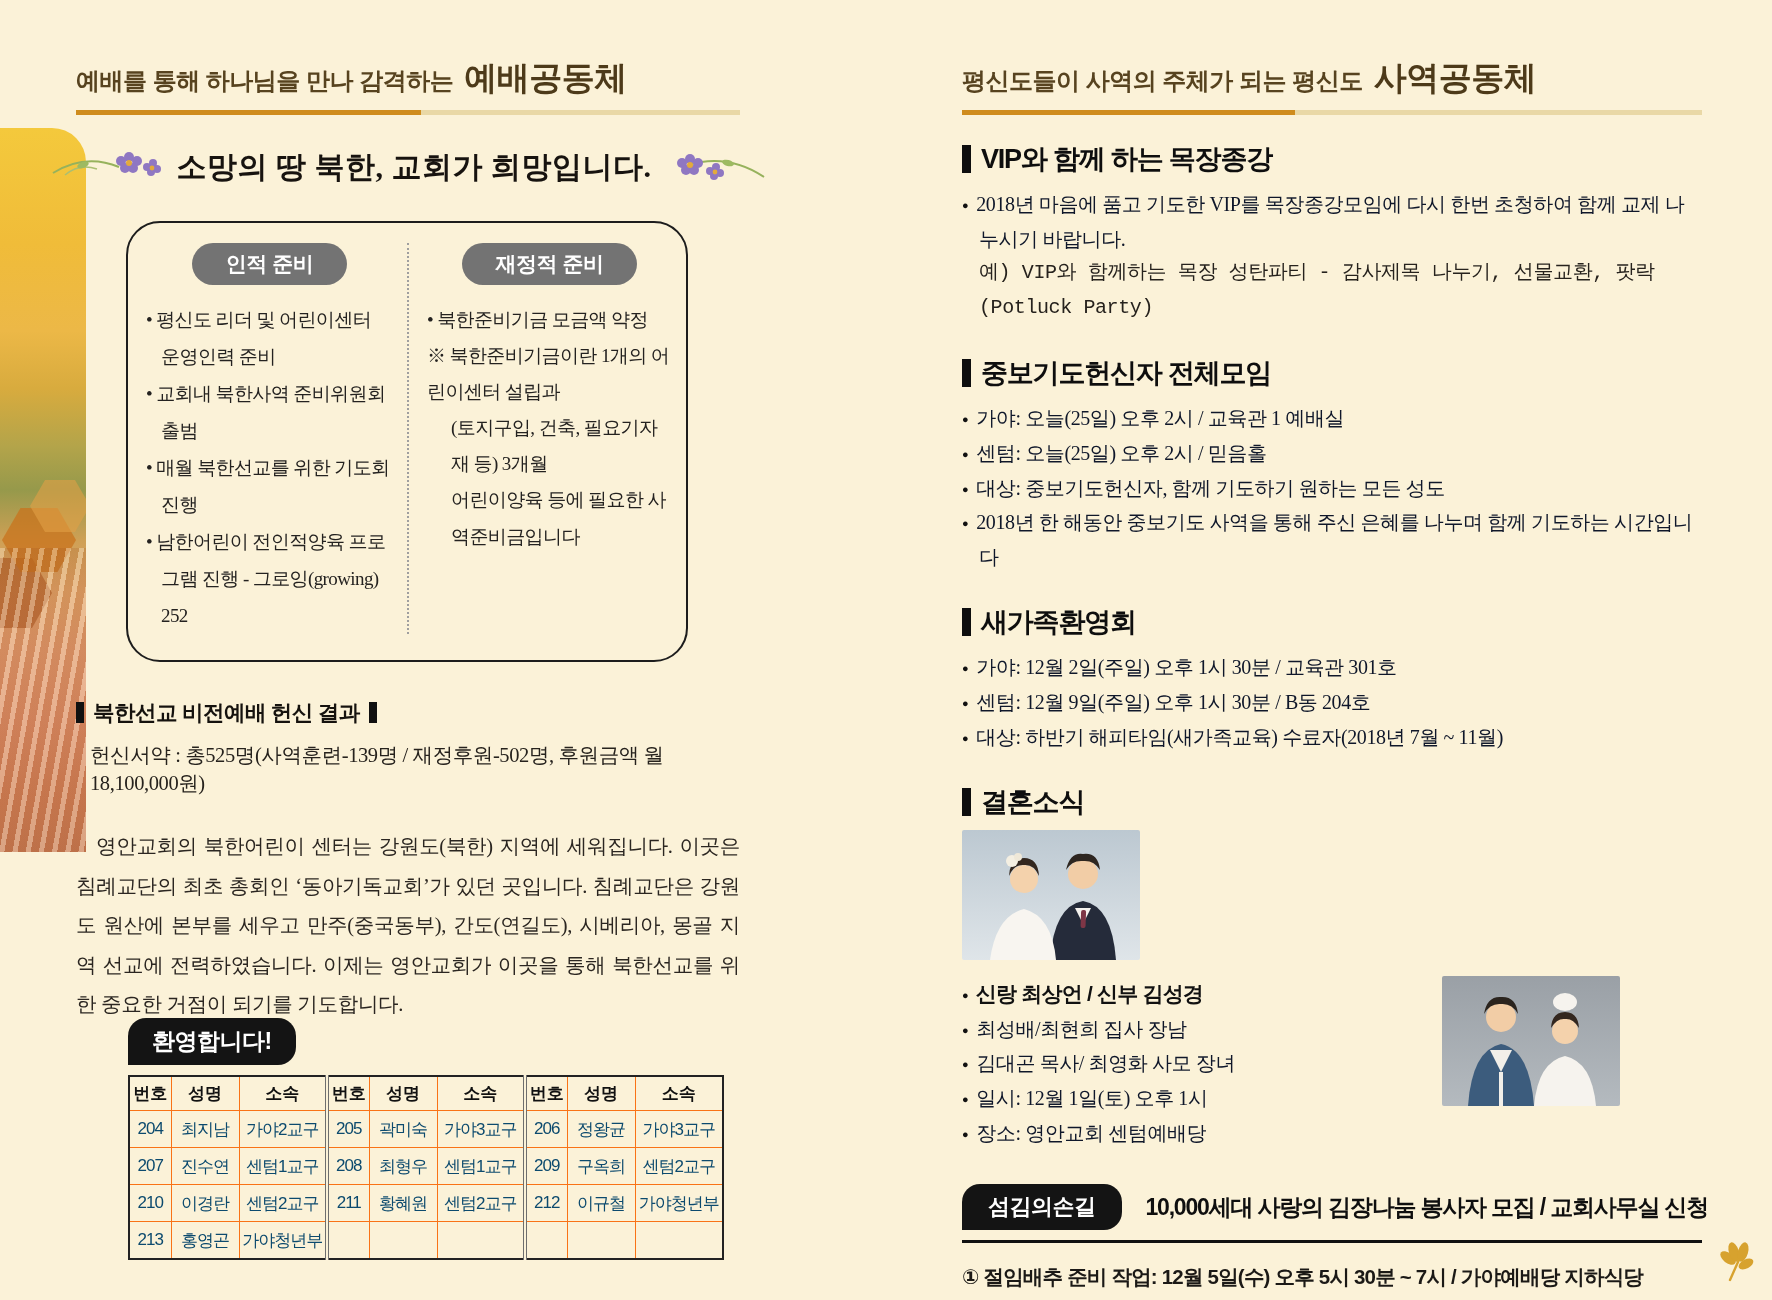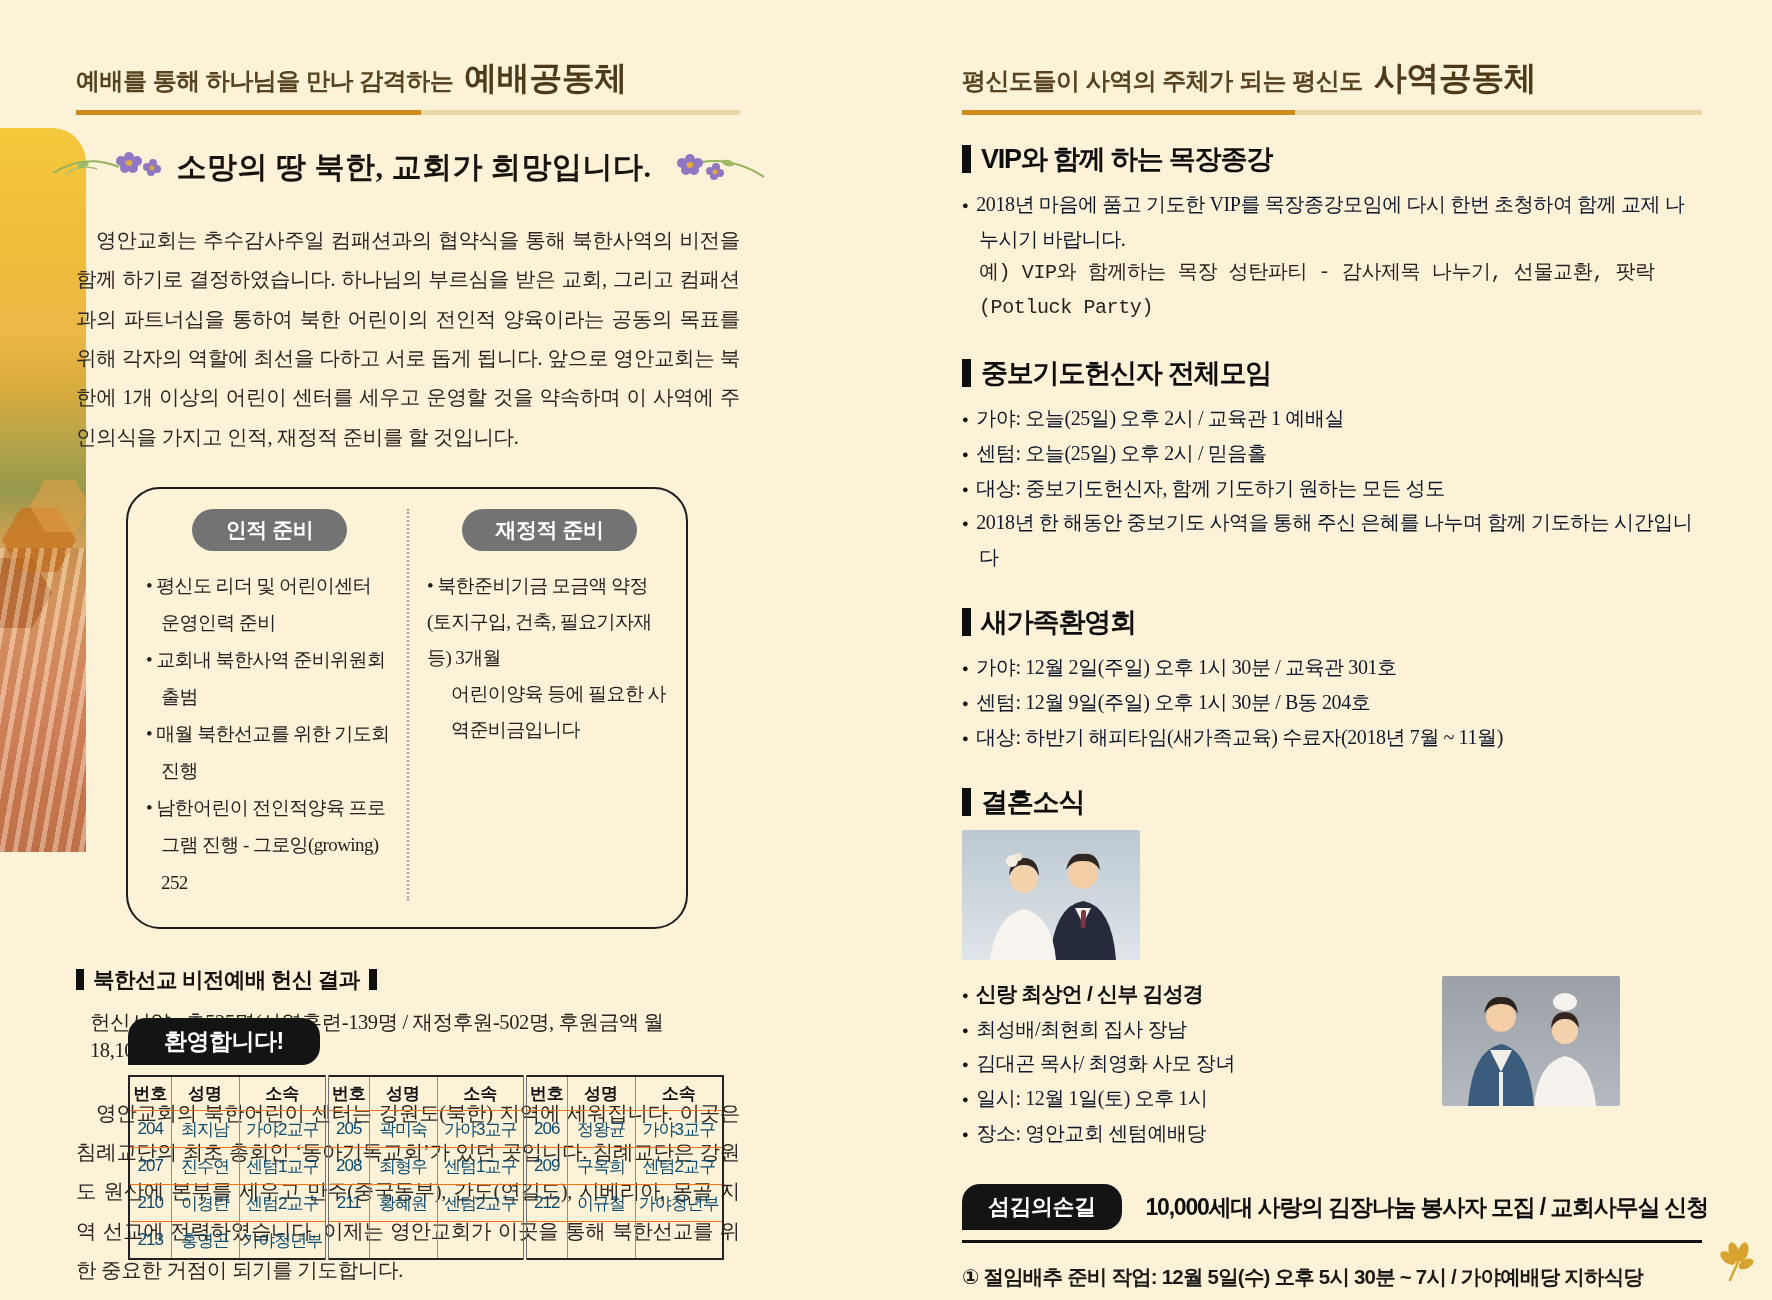--- a/index.html
+++ b/index.html
@@ -55,21 +55,21 @@
   .ded-heading{font-size:21.5px;font-weight:700;color:#15120e;display:flex;align-items:center;letter-spacing:-0.5px;}
   .ded-bar{display:inline-block;width:8px;height:21px;background:#101010;}
   .ded-bar.lft{margin-right:9px;}
   .ded-bar.rgt2{margin-left:9px;}
   .ded-line{margin-top:14px;padding-left:14px;font-size:20.5px;color:#26221d;letter-spacing:-0.4px;}
 
   
   .welcome{position:absolute;left:52px;top:962px;}
   .welcome-badge{display:inline-block;background:#141414;color:#fff;
     font-family:"Liberation Sans","DejaVu Sans",sans-serif;font-weight:700;font-size:23px;
-    padding:8px 36px;border-radius:18px 18px 18px 0;letter-spacing:-0.5px;}
+    padding:8px 24px;border-radius:18px 18px 18px 0;letter-spacing:-0.5px;}
   .welcome table{margin-top:10px;border-collapse:collapse;border:2.5px solid #222;
     font-family:"Liberation Sans","DejaVu Sans",sans-serif;}
   .welcome th,.welcome td{border:1px solid #f97316;text-align:center;}
   .welcome th{font-size:17px;font-weight:700;height:31px;color:#111;}
   .welcome td{font-size:17px;height:34px;color:#0c4a6e;letter-spacing:-1px;}
   .welcome col.c-no{width:42px;} .welcome col.c-name{width:68px;} .welcome col.c-dept{width:88px;}
   .welcome .gs{border-left:4px double #6e6e6e;}
 
   
   .sec{margin-top:30px;}
@@ -165,38 +165,38 @@
             <circle cx="42" cy="28" r="4"></circle>
               <circle cx="48" cy="24" r="4"></circle>
               <circle cx="52" cy="30" r="4"></circle>
               <circle cx="46" cy="33" r="4"></circle>
           </g>
           <circle cx="47" cy="29" r="2.4" fill="#e3aa3c"></circle>
         </svg>
       </span>
     </div>
 
-    <div class="para">영안교회는 추수감사주일 컴패션과의 협약식을 통해 북한사역의 비전을 함께 하기로 결정하였습니다. 하나님의 부르심을 받은 교회, 그리고 컴패션과의 파트너십을 통하여 북한 어린이의 전인적 양육이라는 공동의 목표를 위해 각자의 역할에 최선을 다하고 서로 돕게 됩니다. 앞으로 영안교회는 북한에 1개 이상의 어린이 센터를 세우고 운영할 것을 약속하며 이 사역에 주인의식을 가지고 인적, 재정적 준비를 할 것입니다.</div>
 
     <div class="prep-box">
       <div class="prep-half">
         <span class="pill-badge">인적 준비</span>
         <div>
             <div class="prep-item">평신도 리더 및 어린이센터 운영인력 준비</div>
             <div class="prep-item">교회내 북한사역 준비위원회 출범</div>
             <div class="prep-item">매월 북한선교를 위한 기도회 진행</div>
             <div class="prep-item">남한어린이 전인적양육 프로그램 진행 - 그로잉(growing) 252</div>
           </div>
       </div>
       <div class="prep-half rgt">
         <span class="pill-badge">재정적 준비</span>
         <div>
             <div class="prep-item">북한준비기금 모금액 약정</div>
           </div>
         <div>
+            <div class="note-line">※ 북한준비기금이란 1개의 어린이센터 설립과</div>
             <div class="note-line">(토지구입, 건축, 필요기자재 등) 3개월</div>
             <div class="note-line">어린이양육 등에 필요한 사역준비금입니다</div>
           </div>
       </div>
     </div>
 
     <div class="dedication">
       <div class="ded-heading">
         <span class="ded-bar lft"></span>
         <span>북한선교 비전예배 헌신 결과</span>

